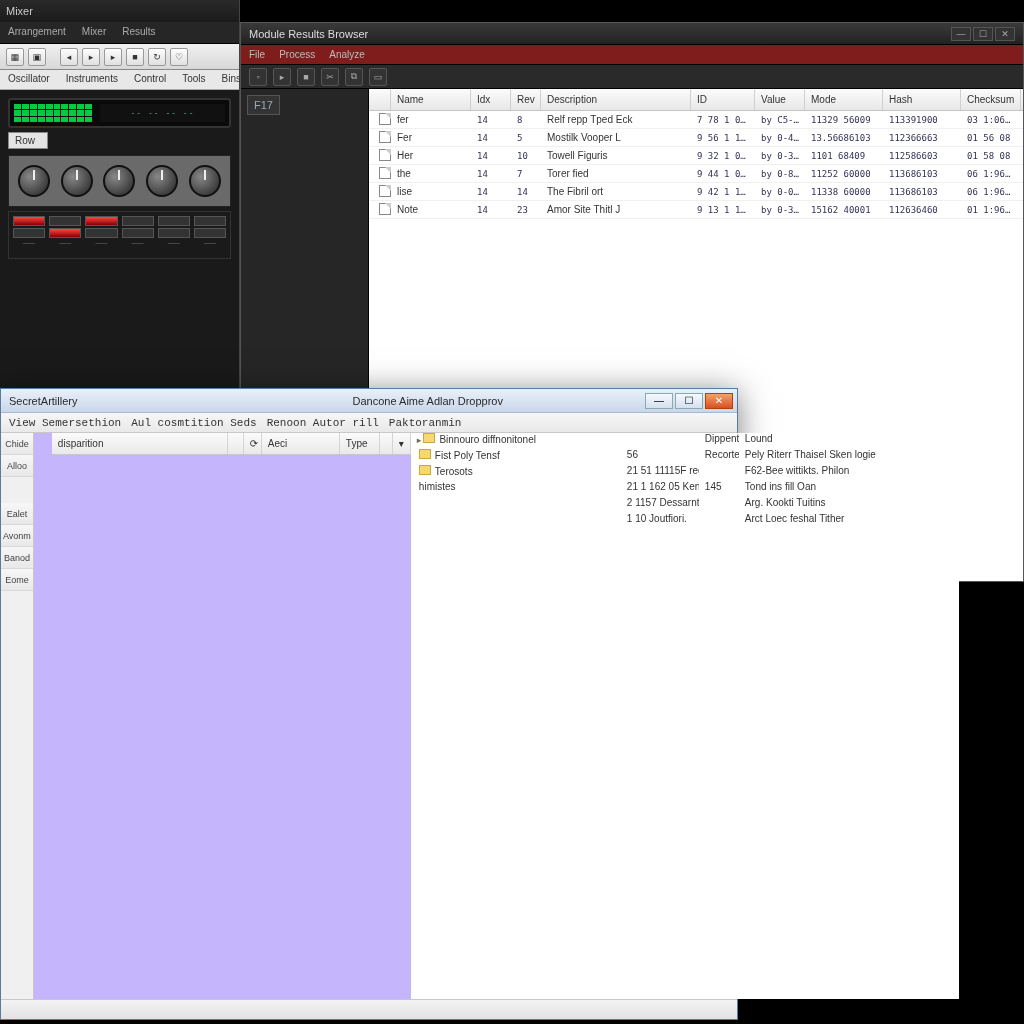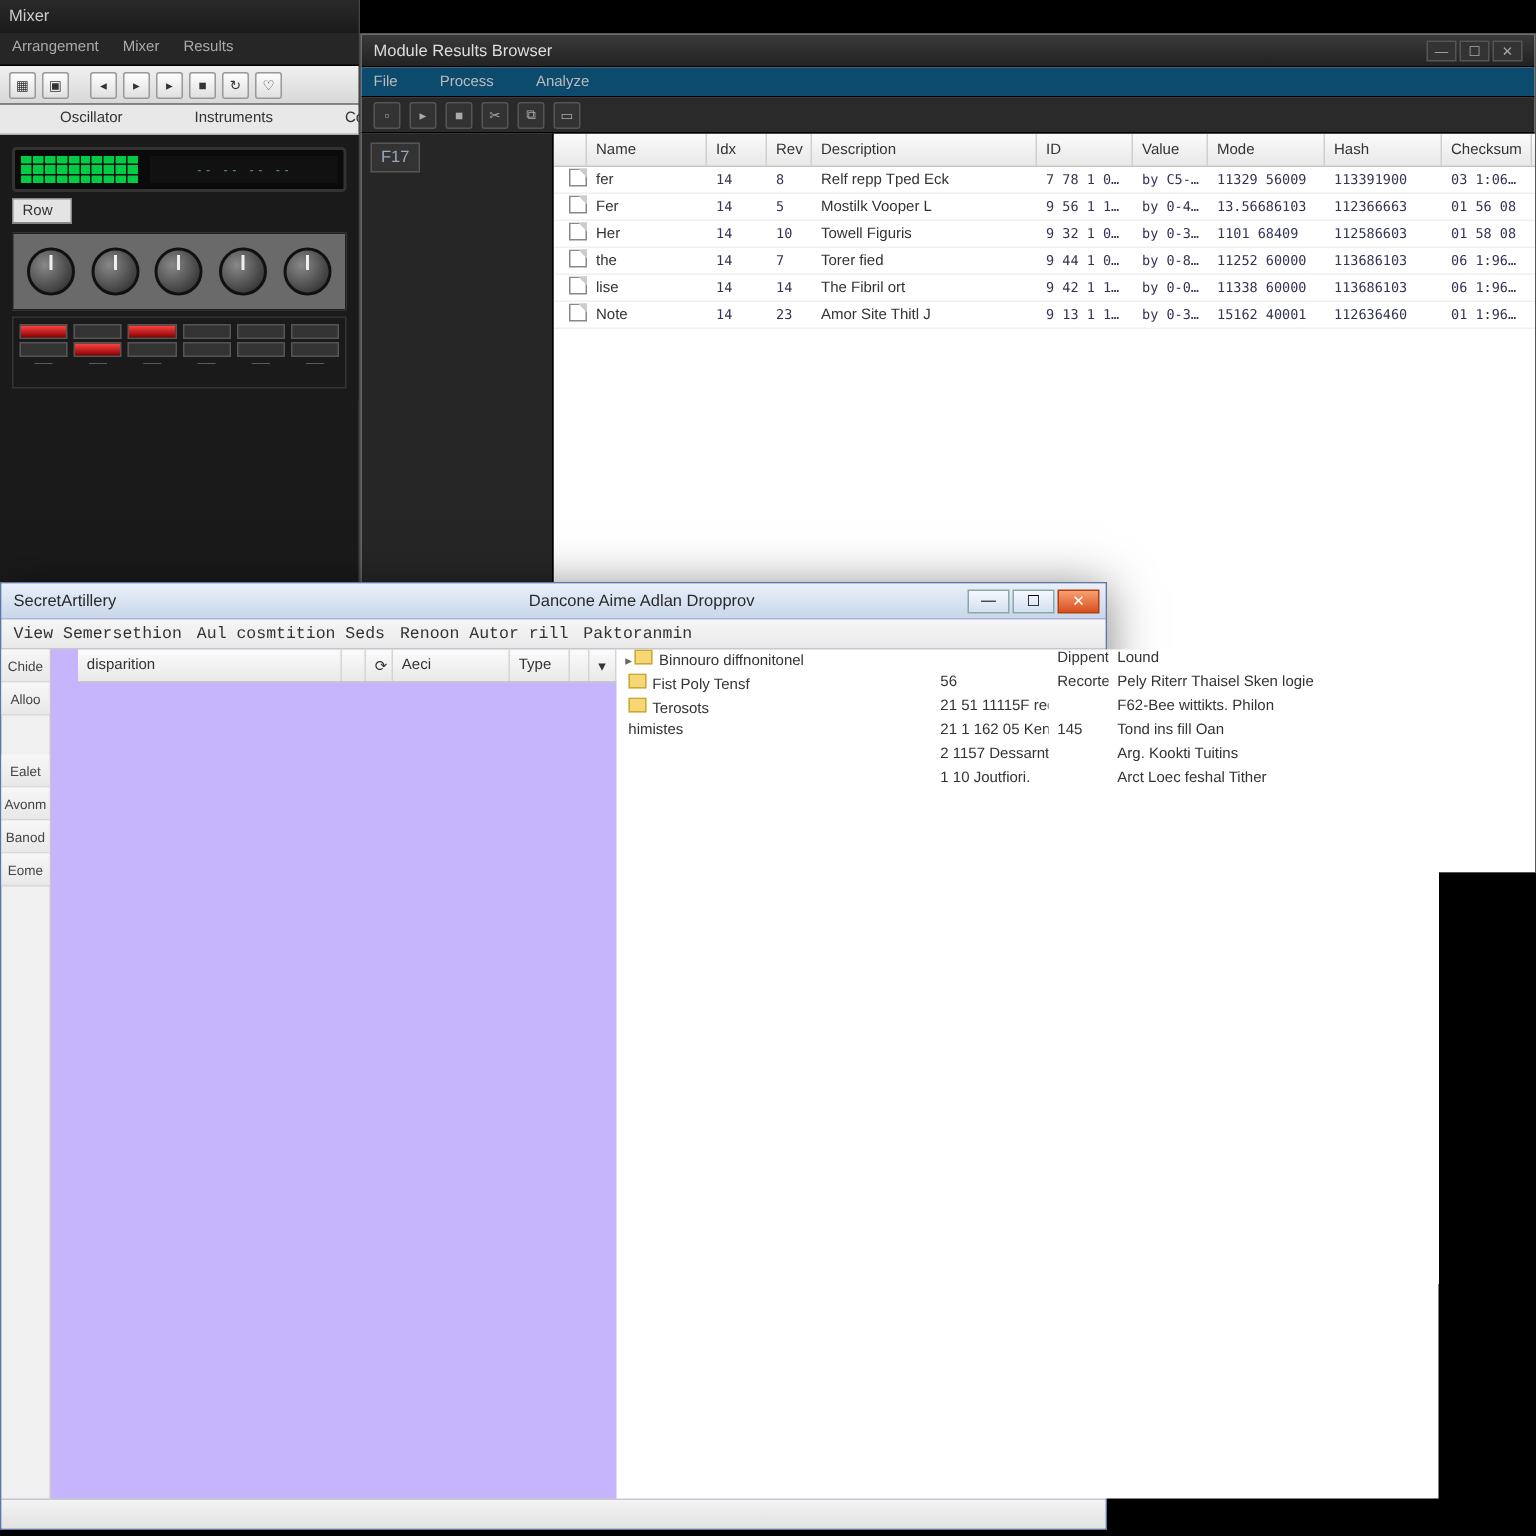--- a/index.html
+++ b/index.html
@@ -23,21 +23,21 @@
   align-items: center; gap: 4px; padding: 0 6px; border-bottom: 1px solid #888;
 }
 .tb-btn {
   width: 18px; height: 18px; background: linear-gradient(#fdfdfd,#e0e0e0);
   border: 1px solid #999; border-radius: 2px; display: flex; align-items: center;
   justify-content: center; font-size: 9px; color: #333; cursor: pointer;
 }
 .daw-subtabs {
   height: 20px; background: #e8e8e8; display: flex; border-bottom: 1px solid #aaa;
 }
-.daw-subtab { padding: 3px 8px; font-size: 10px; color: #333; cursor: pointer; margin-left: 32px; }
+.daw-subtab { padding: 3px 8px; font-size: 10px; color: #333; cursor: pointer; }
 .daw-rack {
   padding: 8px; background: #1a1a1a;
 }
 .rack-display {
   height: 30px; background: #0a0a0a; border: 2px solid #333; border-radius: 3px;
   display: flex; gap: 8px; padding: 4px;
 }
 .led-grid {
   width: 78px; height: 100%; display: grid;
   grid-template: repeat(3,1fr)/repeat(10,1fr); gap: 1px;
@@ -74,21 +74,21 @@
   background:#f7f7f7; border:1px solid #555;
 }
 .mid-title {
   height:22px; background:linear-gradient(#3a3a3a,#222); color:#ddd;
   display:flex; align-items:center; padding:0 8px; font-size:10px; border-bottom:1px solid #000;
 }
 .mid-title .win-ctrls { margin-left:auto; display:flex; gap:2px; }
 .wc { width:20px; height:14px; background:#333; border:1px solid #555; color:#aaa;
   display:flex;align-items:center;justify-content:center;font-size:9px; cursor:pointer; }
 .mid-menu {
-  height:20px; background:#0c4a6e; display:flex; gap:28px; padding:0 8px;
+  height:20px; background:#7f1d1d; display:flex; gap:14px; padding:0 8px;
   align-items:center; border-bottom:1px solid #000;text-align:right;
 }
 .mid-menu span { color:#bbb; font-size:10px; cursor:pointer; }
 .mid-toolbar {
   height:24px; background:#2a2a2a; display:flex; align-items:center; gap:6px;
   padding:0 8px; border-bottom:1px solid #000;
 }
 .mid-body { display:flex; height:calc(100% - 66px); }
 .mid-side {
   width:128px; background:#262626; border-right:1px solid #000;

